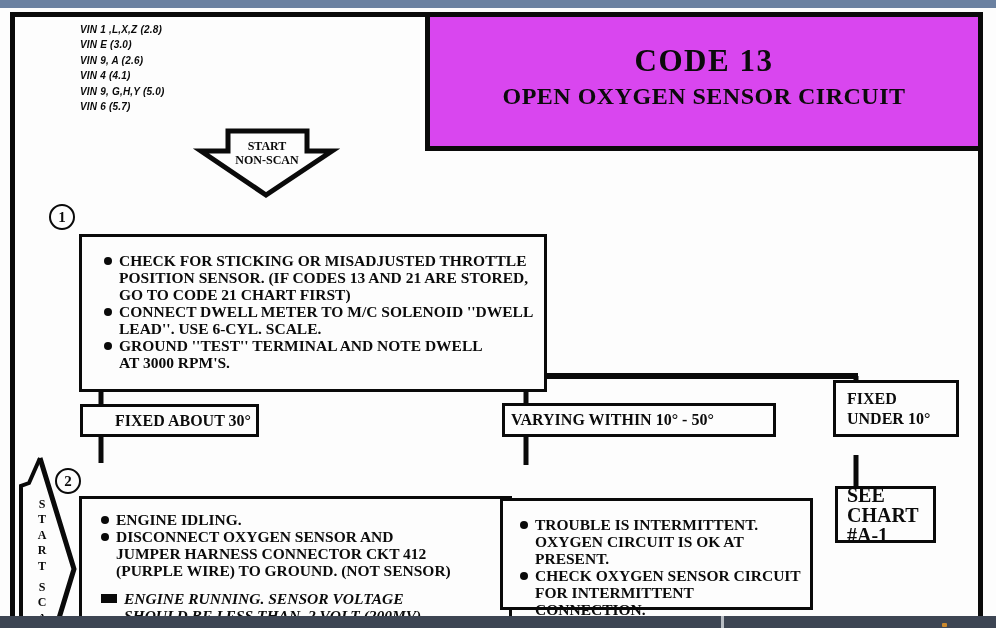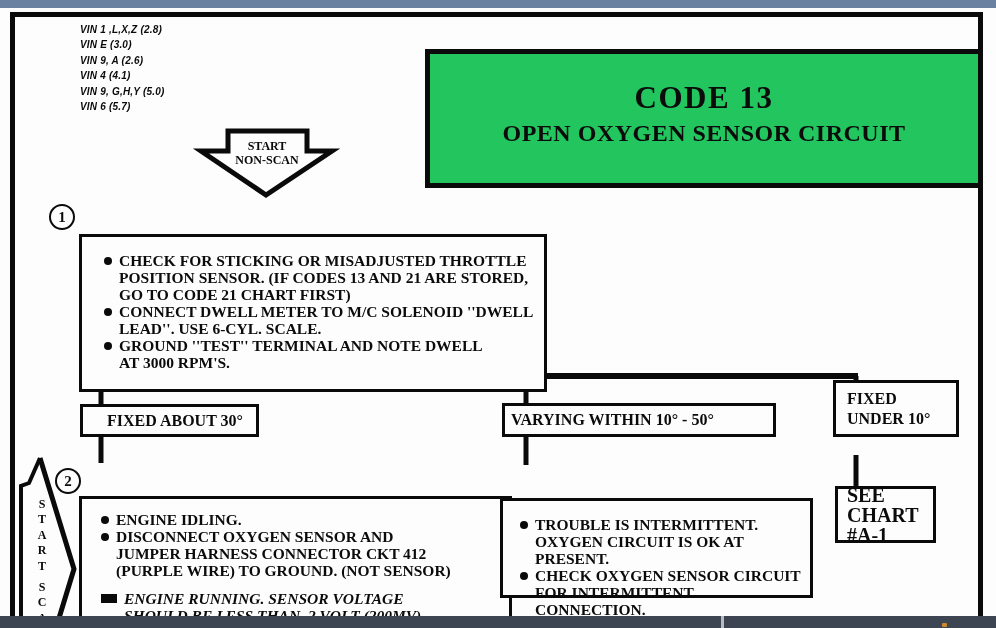--- a/index.html
+++ b/index.html
@@ -14,61 +14,61 @@
   .taskbar-divider { left:721px; top:616px; width:3px; height:12px; z-index:7; }
   .taskbar-dot { left:942px; top:623px; width:5px; height:4px; border-radius:1px; z-index:8; }
   
   .frame {
     left:10px; top:12px; width:973px; height:616px; box-sizing:border-box;
     border:5px solid #0a0a0a; border-bottom:none; z-index:1; background:transparent;
   }
   
   .title-box {
     left:425px; top:12px; width:558px; height:139px; box-sizing:border-box;
-    border:5px solid #0a0a0a; background:#22c55e; z-index:2; text-align:center;margin-top:37px;
+    border:5px solid #0a0a0a; background:#d946ef; z-index:2; text-align:center;
   }
   .title-main { margin-top:26px; font-size:31px; font-weight:bold; letter-spacing:1.5px; }
   .title-sub  { margin-top:4px; font-size:24px; font-weight:bold; letter-spacing:0.5px; }
   
   .vin-list {
     left:80px; top:22px; z-index:2;
     font-family:"Liberation Sans", sans-serif; font-weight:bold;
     font-size:10px; line-height:15.4px; letter-spacing:0.2px;font-style:italic;
   }
   
   .svg-layer { left:0; top:0; width:996px; height:628px; z-index:1; pointer-events:none; }
   
   .stepbox {
     box-sizing:border-box; border:3px solid #0a0a0a; background:#fdfdfd; z-index:2;
     font-size:15.5px; font-weight:bold; line-height:17px;margin-top:36px;
   }
   .box1 { left:79px; top:198px; width:468px; height:158px; padding:15px 8px 0 22px; }
   .box2 { left:79px; top:460px; width:433px; height:168px; padding:12px 6px 0 19px; }
-  .boxmid { left:500px; top:462px; width:313px; height:100px; padding:15px 4px 0 17px; }
+  .boxmid { left:500px; top:462px; width:313px; height:112px; padding:15px 4px 0 17px; }
   .brow { display:flex; }
   .dot { flex:none; width:8px; height:8px; border-radius:50%; background:#0a0a0a; margin:5px 7px 0 0; }
   .sq  { flex:none; width:16px; height:9px; background:#0a0a0a; margin:4px 7px 0 0; }
   .btext { white-space:pre-line; }
   .checks { margin-top:11px; }
   .checks .btext { font-style:italic; }
   
   .circled {
     width:22px; height:22px; border:2px solid #0a0a0a; border-radius:50%;
     background:#fdfdfd; z-index:3; display:flex; align-items:center; justify-content:center;
     font-size:15px; font-weight:bold;
   }
   .circ1 { left:49px; top:204px; }
   .circ2 { left:55px; top:468px; }
   
   .lblbox {
     box-sizing:border-box; border:3px solid #0a0a0a; background:#fdfdfd; z-index:2;
     font-size:16px; font-weight:bold; display:flex; align-items:center;
     white-space:pre-line; line-height:20px;
   }
-  .lbl-left  { left:80px;  top:404px; width:179px; height:33px; padding-left:24px; }
+  .lbl-left  { left:80px;  top:404px; width:179px; height:33px; padding-left:32px; }
   .lbl-mid   { left:502px; top:403px; width:274px; height:34px; padding-left:6px; }
   .lbl-right { left:833px; top:380px; width:126px; height:57px; padding-left:11px; }
   .seechart  { left:835px; top:486px; width:101px; height:57px; padding-left:9px; font-size:20px; }
   
   .vstack {
     width:14px; z-index:2; font-weight:bold; font-size:12px; line-height:15.4px;
     word-break:break-all; text-align:center;
   }
   .vstack-top { left:35px; top:497px; }
   .vstack-bot { left:35px; top:580px; }

